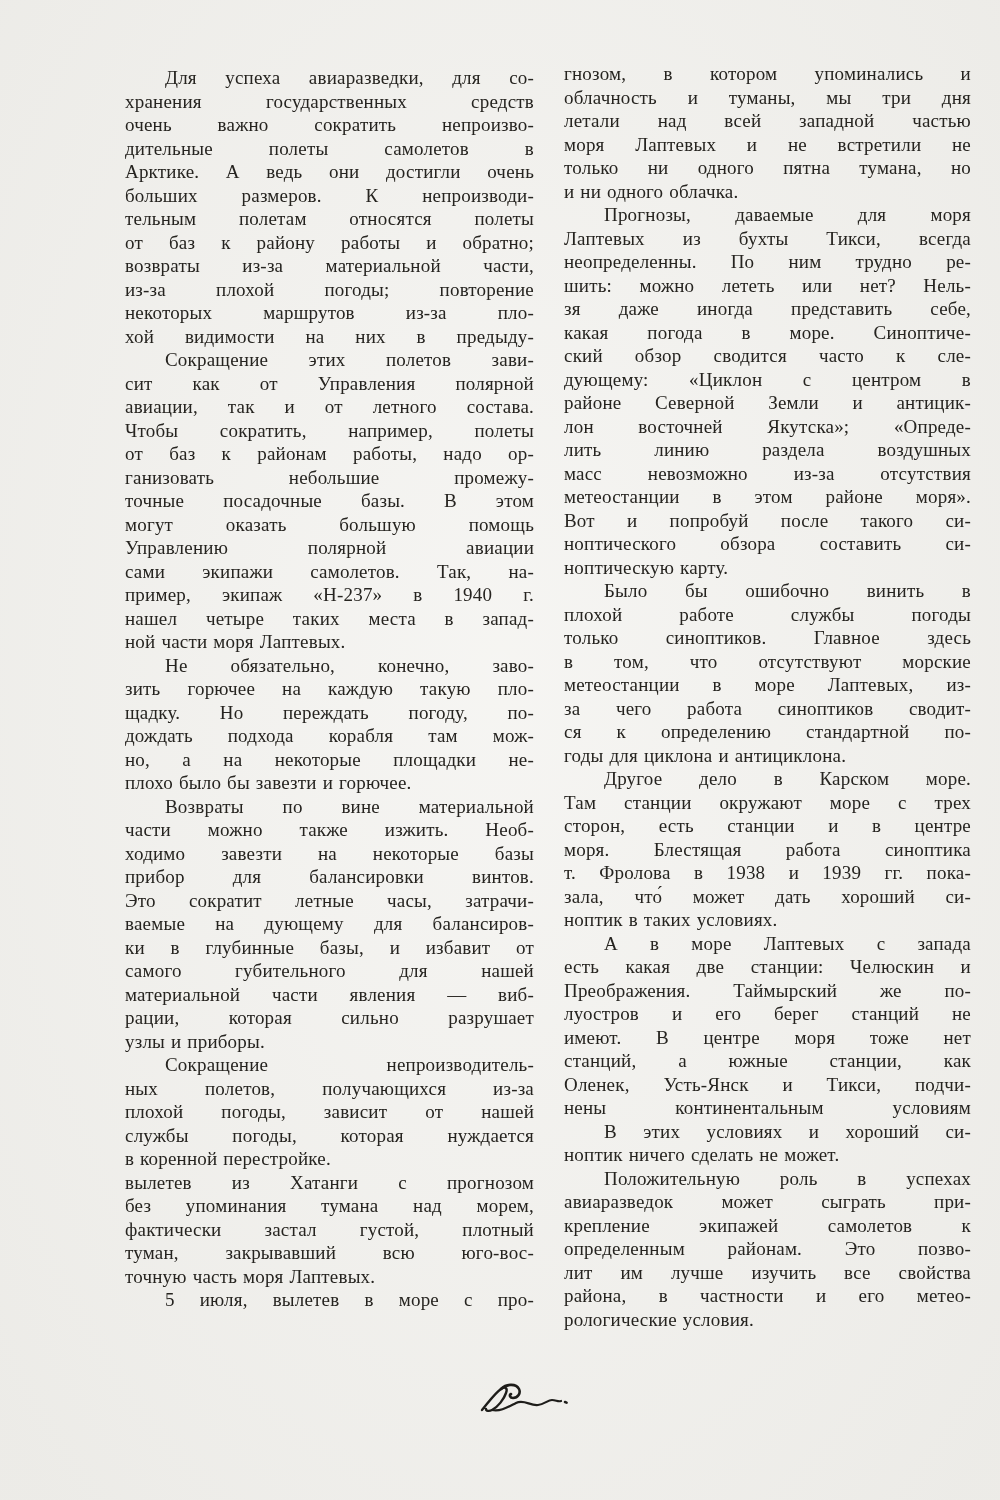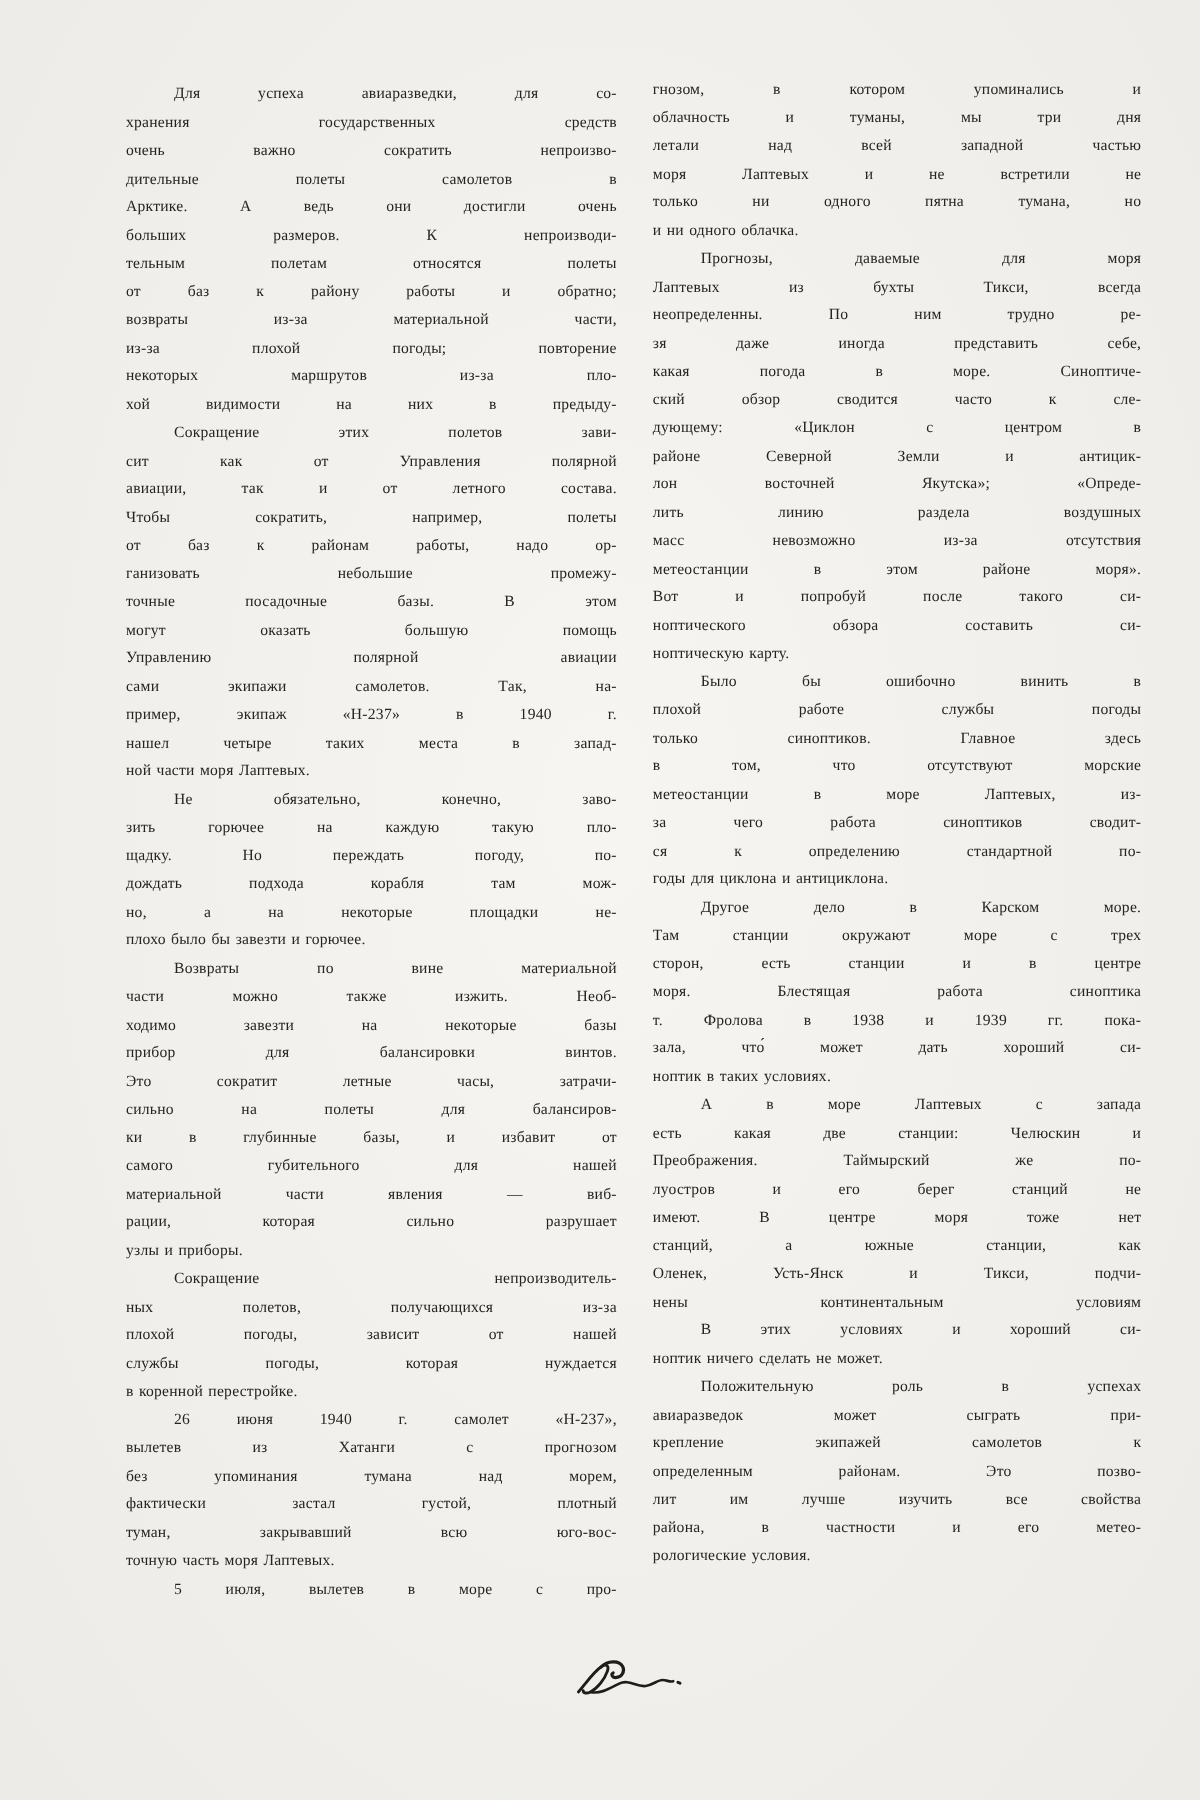--- a/index.html
+++ b/index.html
@@ -17,24 +17,25 @@
   }
   .page {
     position: absolute;
     inset: 0;
     background:
       radial-gradient(ellipse at 50% 45%, rgba(255,255,255,0.35), rgba(0,0,0,0.02) 95%),
       #f1f0ec;
   }
   .col {
     position: absolute;
-    font-size: 13px;
+    font-size: 19px;
     line-height: 23.5px;
     letter-spacing: 0.2px;
     word-spacing: 1px;
+    margin-left: 20px;
   }
   .col-left  { left: 105px; top: 66px; width: 409px; }
   .col-right { left: 544px; top: 62px; width: 407px; }
   .para { margin: 0; padding: 0; }
   .line {
     text-align: justify;
     text-align-last: justify;
     white-space: normal;
     height: 23.5px;
     overflow: visible;
@@ -97,36 +98,35 @@
         <div class="line">дождать подхода корабля там мож-</div>
         <div class="line">но, а на некоторые площадки не-</div>
         <div class="line para-end">плохо было бы завезти и горючее.</div>
       </div>
       <div class="para">
         <div class="line indent">Возвраты по вине материальной</div>
         <div class="line">части можно также изжить. Необ-</div>
         <div class="line">ходимо завезти на некоторые базы</div>
         <div class="line">прибор для балансировки винтов.</div>
         <div class="line">Это сократит летные часы, затрачи-</div>
-        <div class="line">сильно на полеты для балансиров-</div>
+        <div class="line">ваемые на дующему для балансиров-</div>
         <div class="line">ки в глубинные базы, и избавит от</div>
         <div class="line">самого губительного для нашей</div>
         <div class="line">материальной части явления — виб-</div>
         <div class="line">рации, которая сильно разрушает</div>
         <div class="line para-end">узлы и приборы.</div>
       </div>
       <div class="para">
         <div class="line indent">Сокращение непроизводитель-</div>
         <div class="line">ных полетов, получающихся из-за</div>
         <div class="line">плохой погоды, зависит от нашей</div>
         <div class="line">службы погоды, которая нуждается</div>
         <div class="line para-end">в коренной перестройке.</div>
       </div>
       <div class="para">
-        <div class="line indent">26 июня 1940 г. самолет «Н-237»,</div>
         <div class="line">вылетев из Хатанги с прогнозом</div>
         <div class="line">без упоминания тумана над морем,</div>
         <div class="line">фактически застал густой, плотный</div>
         <div class="line">туман, закрывавший всю юго-вос-</div>
         <div class="line para-end">точную часть моря Лаптевых.</div>
       </div>
       <div class="para">
         <div class="line indent">5 июля, вылетев в море с про-</div>
       </div>
     </div>
@@ -136,20 +136,21 @@
         <div class="line">облачность и туманы, мы три дня</div>
         <div class="line">летали над всей западной частью</div>
         <div class="line">моря Лаптевых и не встретили не</div>
         <div class="line">только ни одного пятна тумана, но</div>
         <div class="line para-end">и ни одного облачка.</div>
       </div>
       <div class="para">
         <div class="line indent">Прогнозы, даваемые для моря</div>
         <div class="line">Лаптевых из бухты Тикси, всегда</div>
         <div class="line">неопределенны. По ним трудно ре-</div>
+        <div class="line">шить: можно лететь или нет? Нель-</div>
         <div class="line">зя даже иногда представить себе,</div>
         <div class="line">какая погода в море. Синоптиче-</div>
         <div class="line">ский обзор сводится часто к сле-</div>
         <div class="line">дующему: «Циклон с центром в</div>
         <div class="line">районе Северной Земли и антицик-</div>
         <div class="line">лон восточней Якутска»; «Опреде-</div>
         <div class="line">лить линию раздела воздушных</div>
         <div class="line">масс невозможно из-за отсутствия</div>
         <div class="line">метеостанции в этом районе моря».</div>
         <div class="line">Вот и попробуй после такого си-</div>

